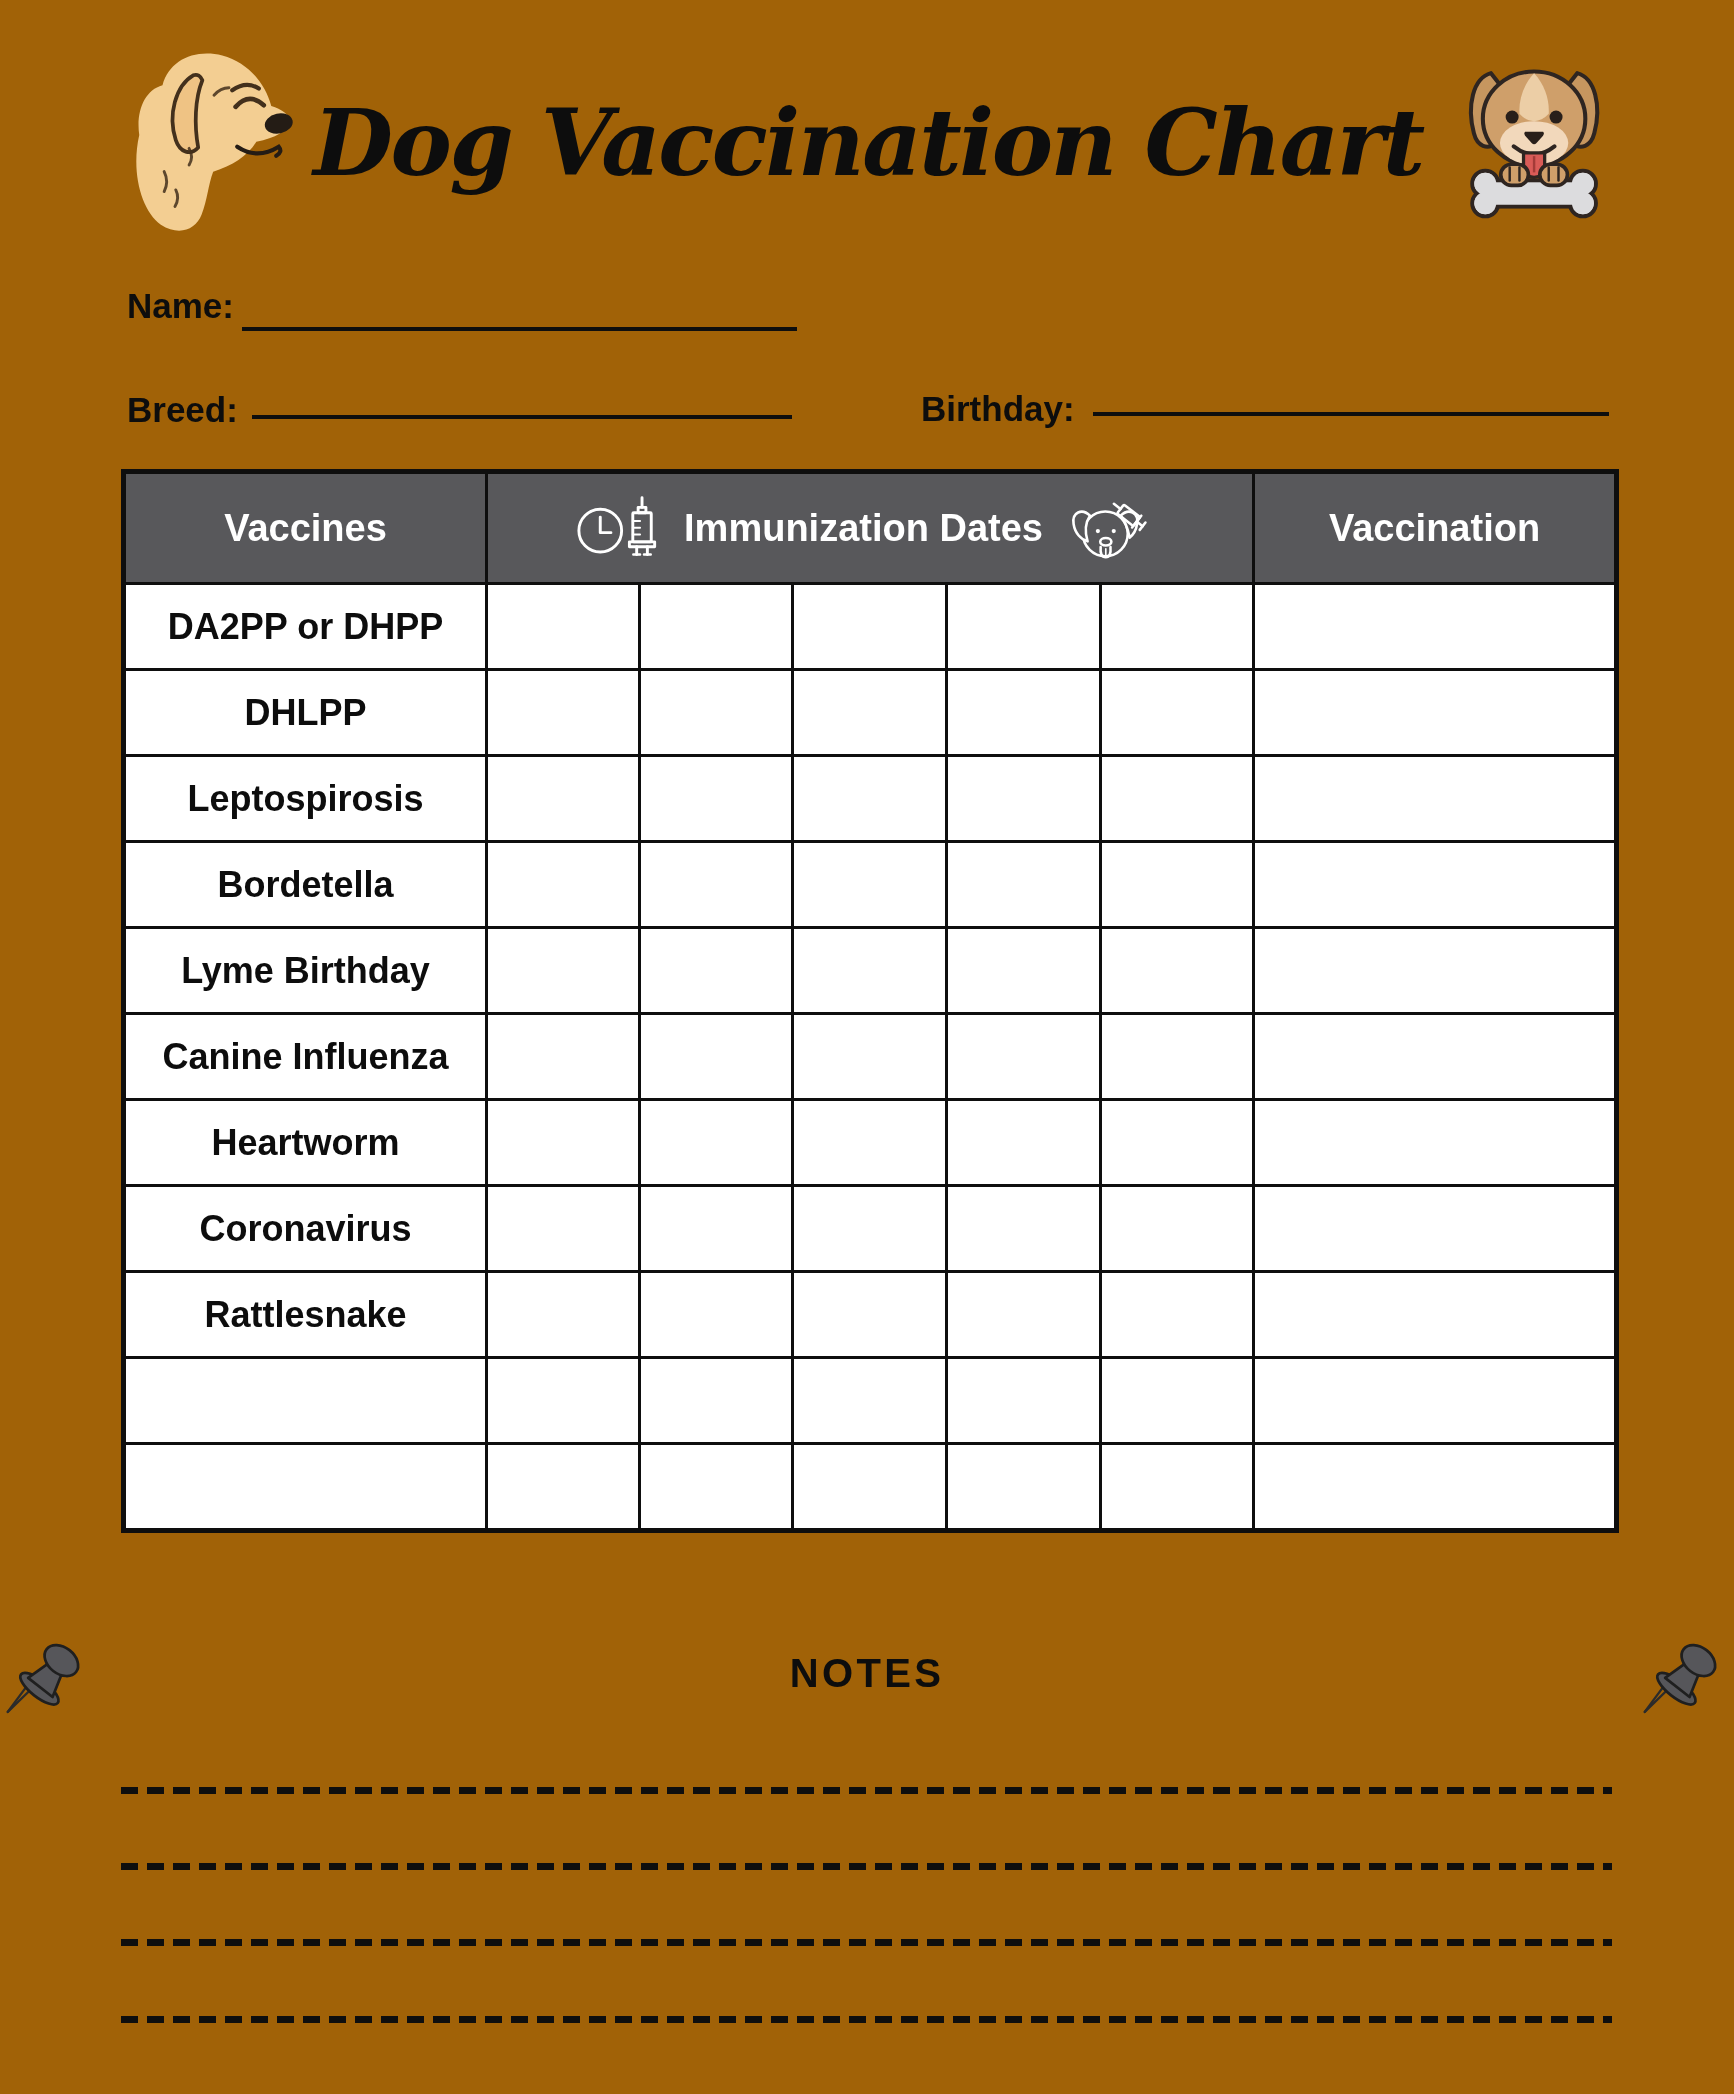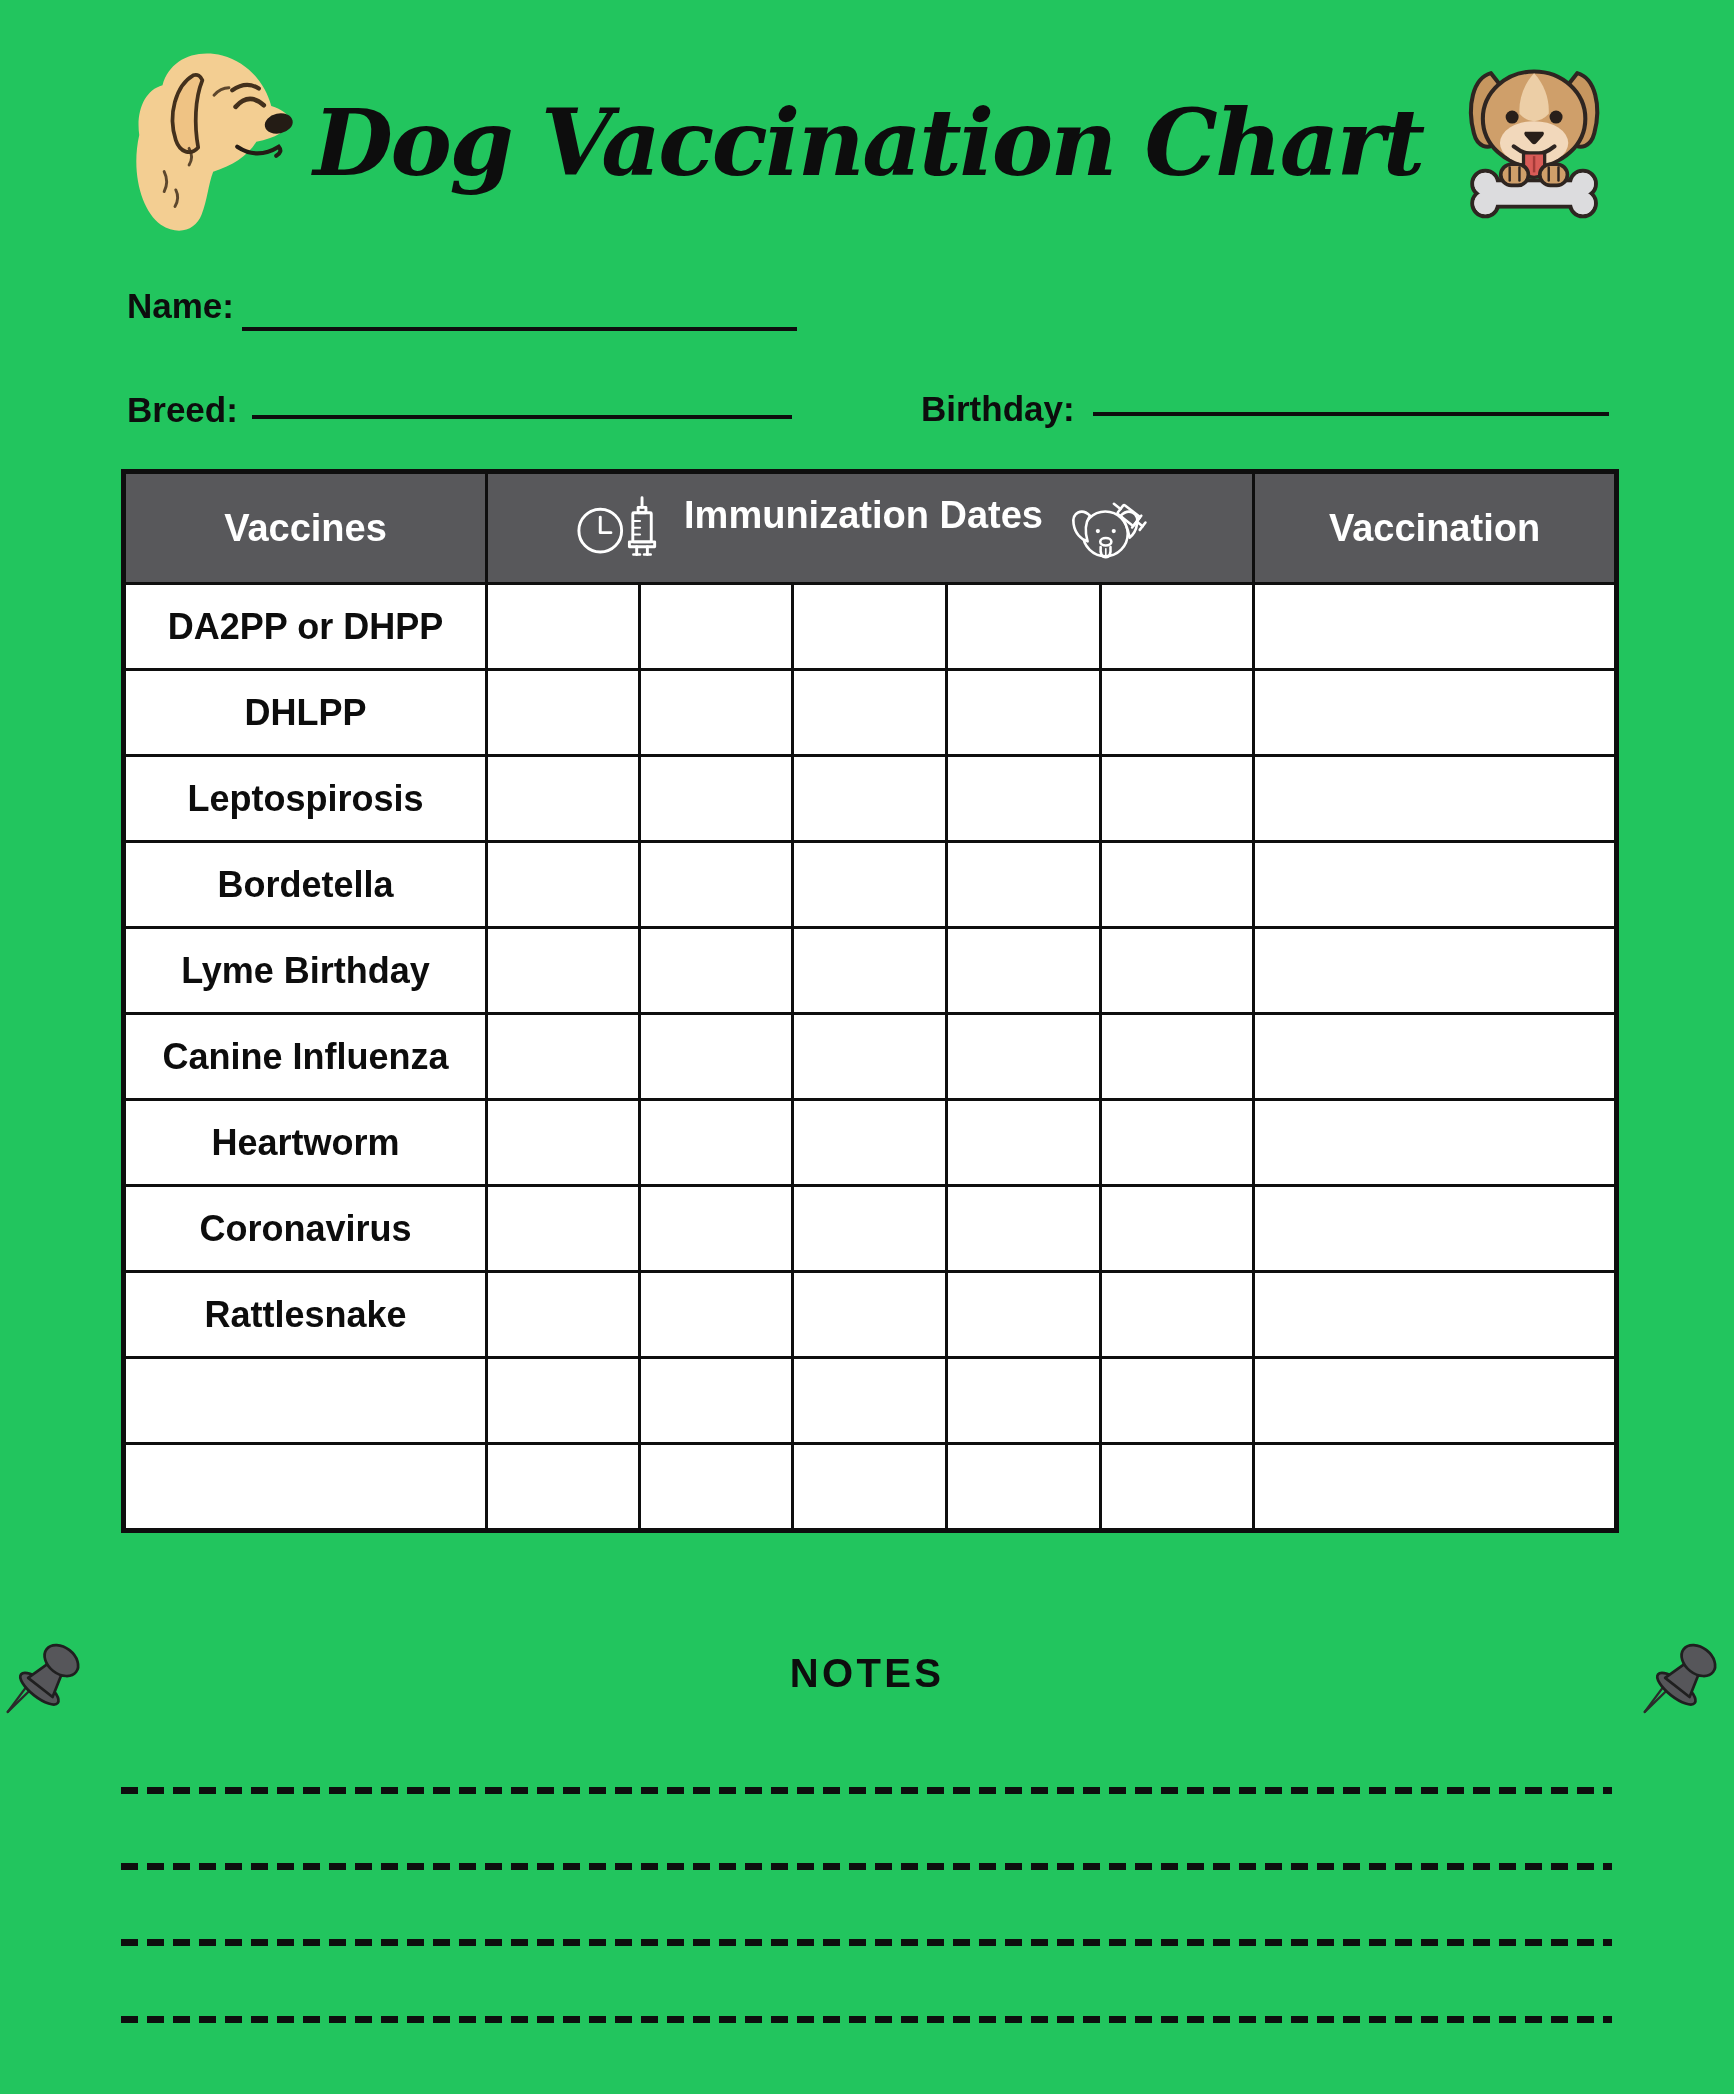--- a/index.html
+++ b/index.html
@@ -1,16 +1,16 @@
 <!DOCTYPE html>
 <html style="font-size:13px"><head>
 <meta charset="utf-8">
 <style>
   html,body{margin:0;padding:0;background:#ffffff;}
-  .page{position:relative;width:1734px;height:2095px;background:#22c55e;overflow:hidden;
+  .page{position:relative;width:1734px;height:2095px;background:#a16207;overflow:hidden;
         font-family:"Liberation Sans",sans-serif;color:#101010;text-decoration:underline;}
 
   
   .dog-left{position:absolute;left:116px;top:47px;width:191px;height:187px;}
   .dog-right{position:absolute;left:1437px;top:52px;width:195px;height:183px;}
   .title{position:absolute;left:318px;top:57px;width:1100px;height:172px;
          display:flex;align-items:center;justify-content:center;
          font-family:"DejaVu Serif",serif;font-style:italic;font-weight:700;
          font-size:92px;letter-spacing:-2.5px;white-space:nowrap;color:#0d0d0d;}
 
@@ -27,21 +27,21 @@
 
   
   table.vax{position:absolute;left:121px;top:469px;width:1493px;
             border-collapse:collapse;table-layout:fixed;
             border:5.7px solid #0e0e0e;}
   table.vax th,table.vax td{border:3.3px solid #0e0e0e;padding:0;}
   table.vax thead th{background:#58585B;color:#ffffff;height:108px;
                      font-size:38px;font-weight:700;text-align:center;vertical-align:middle;}
   table.vax tbody td{height:83px;background:#ffffff;}
   td.vacc{font-size:36px;font-weight:700;text-align:center;vertical-align:middle;color:#0d0d0d;}
-  .hdr-dates-inner{display:flex;align-items:flex-start;justify-content:center;gap:24.5px;}
+  .hdr-dates-inner{display:flex;align-items:center;justify-content:center;gap:24.5px;}
   .hdr-icon{flex:0 0 auto;}
 
   
   .notes-row{position:absolute;left:0;top:1619px;width:1734px;height:108px;
              display:flex;align-items:center;justify-content:space-between;gap:38px;}
   .notes-title{font-size:40px;font-weight:700;letter-spacing:3.3px;color:#0d0d0d;}
   .pin{width:97px;height:97px;}
   .notes-line{position:absolute;left:121px;width:1491px;height:6.5px;
               background:repeating-linear-gradient(90deg,#0e0e0e 0 17px,transparent 17px 26px);}
   .nl1{top:1787px;} .nl2{top:1863px;} .nl3{top:1939px;} .nl4{top:2016px;}

